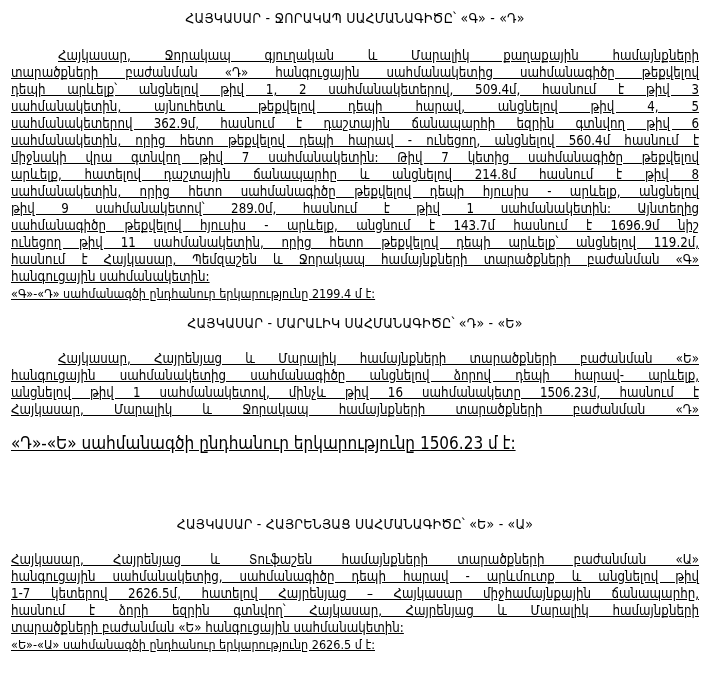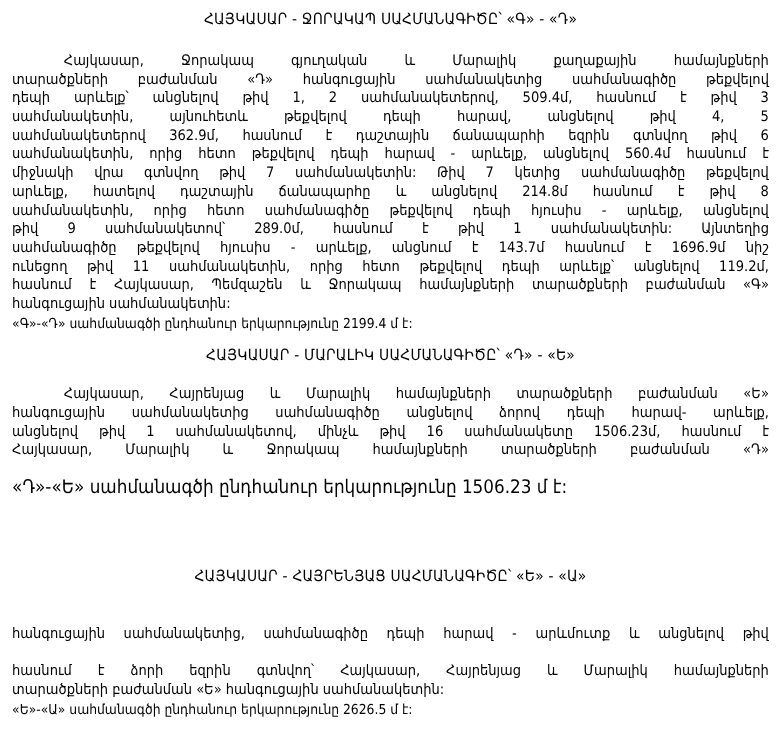--- a/index.html
+++ b/index.html
@@ -2,52 +2,54 @@
 <html><head>
 <meta charset="utf-8">
 <style>
   html, body { margin: 0; padding: 0; background: #ffffff; }
   body { width: 710px; height: 684px; overflow: hidden; position: relative;
          font-family: "DejaVu Sans Condensed", "DejaVu Sans", sans-serif; color: #000; }
   .page { position: absolute; left: 0; top: 0; width: 710px; height: 572px; padding-left: 25px; }
   .heading { position: absolute; left: 0; width: 710px; text-align: center;
              font-size: 14px; letter-spacing: 0.2px; white-space: nowrap; }
   .line { position: absolute; left: 11px; width: 688px; font-size: 13.2px;
-          white-space: nowrap; text-align: justify; text-align-last: justify; line-height: 17px; }
+          white-space: nowrap; text-align: justify; text-align-last: justify; line-height: 17px; text-decoration: underline; }
   .line.indent { left: 58px; width: 641px; }
   .line.last { text-align-last: left; }
 </style>
 </head>
 <body>
 
 <div class="page">
 
   <div class="heading" style="top:10px">ՀԱՅԿԱՍԱՐ - ՋՈՐԱԿԱՊ ՍԱՀՄԱՆԱԳԻԾԸ՝ «Գ» - «Դ»</div>
   <div class="line indent" style="top:47px">Հայկասար, Ջորակապ գյուղական և Մարալիկ քաղաքային համայնքների</div>
   <div class="line" style="top:64px">տարածքների բաժանման «Դ» հանգուցային սահմանակետից սահմանագիծը թեքվելով</div>
   <div class="line" style="top:81px">դեպի արևելք՝ անցնելով թիվ 1, 2 սահմանակետերով, 509.4մ, հասնում է թիվ 3</div>
   <div class="line" style="top:98px">սահմանակետին, այնուհետև թեքվելով դեպի հարավ, անցնելով թիվ 4, 5</div>
   <div class="line" style="top:115px">սահմանակետերով 362.9մ, հասնում է դաշտային ճանապարհի եզրին գտնվող թիվ 6</div>
-  <div class="line" style="top:132px">սահմանակետին, որից հետո թեքվելով դեպի հարավ - արևելք, անցնելով 560.4մ հասնում է</div>
+  <div class="line" style="top:132px">սահմանակետին, որից հետո թեքվելով դեպի հարավ - ունեցող, անցնելով 560.4մ հասնում է</div>
   <div class="line" style="top:149px">միջնակի վրա գտնվող թիվ 7 սահմանակետին: Թիվ 7 կետից սահմանագիծը թեքվելով</div>
   <div class="line" style="top:166px">արևելք, հատելով դաշտային ճանապարհը և անցնելով 214.8մ հասնում է թիվ 8</div>
   <div class="line" style="top:183px">սահմանակետին, որից հետո սահմանագիծը թեքվելով դեպի հյուսիս - արևելք, անցնելով</div>
   <div class="line" style="top:200px">թիվ 9 սահմանակետով՝ 289.0մ, հասնում է թիվ 1 սահմանակետին: Այնտեղից</div>
   <div class="line" style="top:217px">սահմանագիծը թեքվելով հյուսիս - արևելք, անցնում է 143.7մ հասնում է 1696.9մ նիշ</div>
   <div class="line" style="top:234px">ունեցող թիվ 11 սահմանակետին, որից հետո թեքվելով դեպի արևելք՝ անցնելով 119.2մ,</div>
   <div class="line" style="top:251px">հասնում է Հայկասար, Պեմզաշեն և Ջորակապ համայնքների տարածքների բաժանման «Գ»</div>
   <div class="line last" style="top:268px">հանգուցային սահմանակետին:</div>
   <div class="line last" style="top:285px;font-size:12.5px">«Գ»-«Դ» սահմանագծի ընդհանուր երկարությունը 2199.4 մ է:</div>
 
   <div class="heading" style="top:315px">ՀԱՅԿԱՍԱՐ - ՄԱՐԱԼԻԿ ՍԱՀՄԱՆԱԳԻԾԸ՝ «Դ» - «Ե»</div>
   <div class="line indent" style="top:350px">Հայկասար, Հայրենյաց և Մարալիկ համայնքների տարածքների բաժանման «Ե»</div>
   <div class="line" style="top:367px">հանգուցային սահմանակետից սահմանագիծը անցնելով ձորով դեպի հարավ- արևելք,</div>
   <div class="line" style="top:384px">անցնելով թիվ 1 սահմանակետով, մինչև թիվ 16 սահմանակետը 1506.23մ, հասնում է</div>
   <div class="line" style="top:401px">Հայկասար, Մարալիկ և Ջորակապ համայնքների տարածքների բաժանման «Դ»</div>
   <div class="line last" style="top:435px;font-size:17px">«Դ»-«Ե» սահմանագծի ընդհանուր երկարությունը 1506.23 մ է:</div>
 
   <div class="heading" style="top:516px">ՀԱՅԿԱՍԱՐ - ՀԱՅՐԵՆՅԱՑ ՍԱՀՄԱՆԱԳԻԾԸ՝ «Ե» - «Ա»</div>
+  <div class="line" style="top:551px">Հայկասար, Հայրենյաց և Տուֆաշեն համայնքների տարածքների բաժանման «Ա»</div>
   <div class="line" style="top:568px">հանգուցային սահմանակետից, սահմանագիծը դեպի հարավ - արևմուտք և անցնելով թիվ</div>
+  <div class="line" style="top:585px">1-7 կետերով 2626.5մ, հատելով Հայրենյաց – Հայկասար միջհամայնքային ճանապարհը,</div>
   <div class="line" style="top:602px">հասնում է ձորի եզրին գտնվող՝ Հայկասար, Հայրենյաց և Մարալիկ համայնքների</div>
   <div class="line last" style="top:619px">տարածքների բաժանման «Ե» հանգուցային սահմանակետին:</div>
   <div class="line last" style="top:636px;font-size:12.5px">«Ե»-«Ա» սահմանագծի ընդհանուր երկարությունը 2626.5 մ է:</div>
 
 </div>
 
 </body></html>

